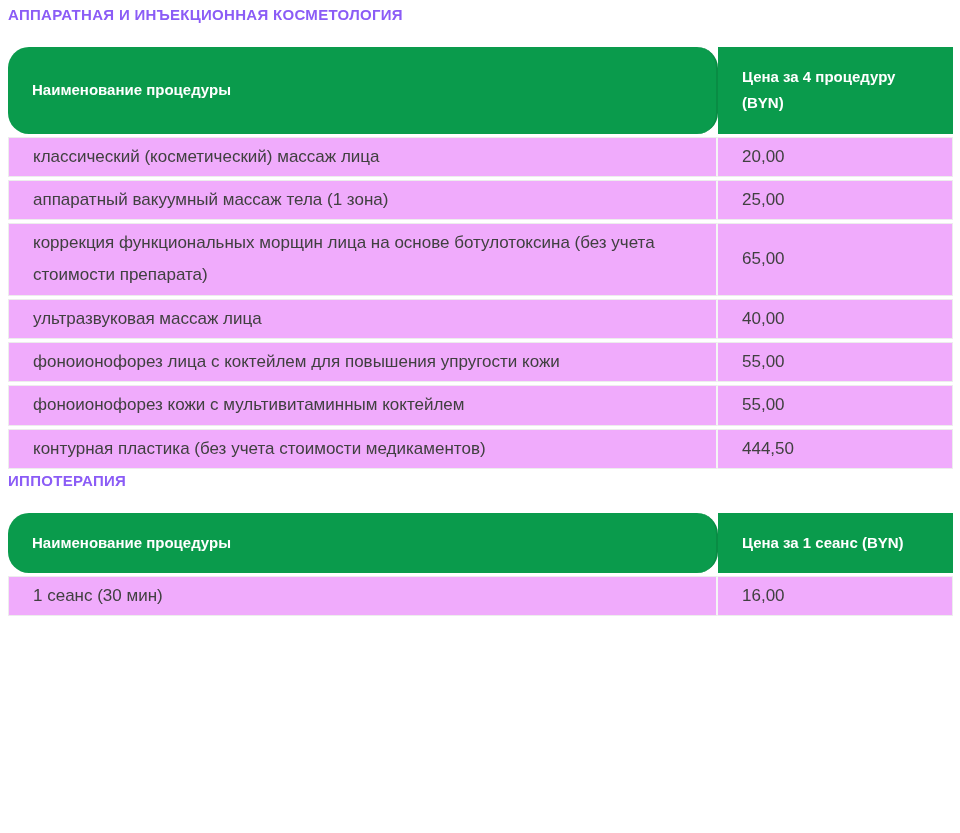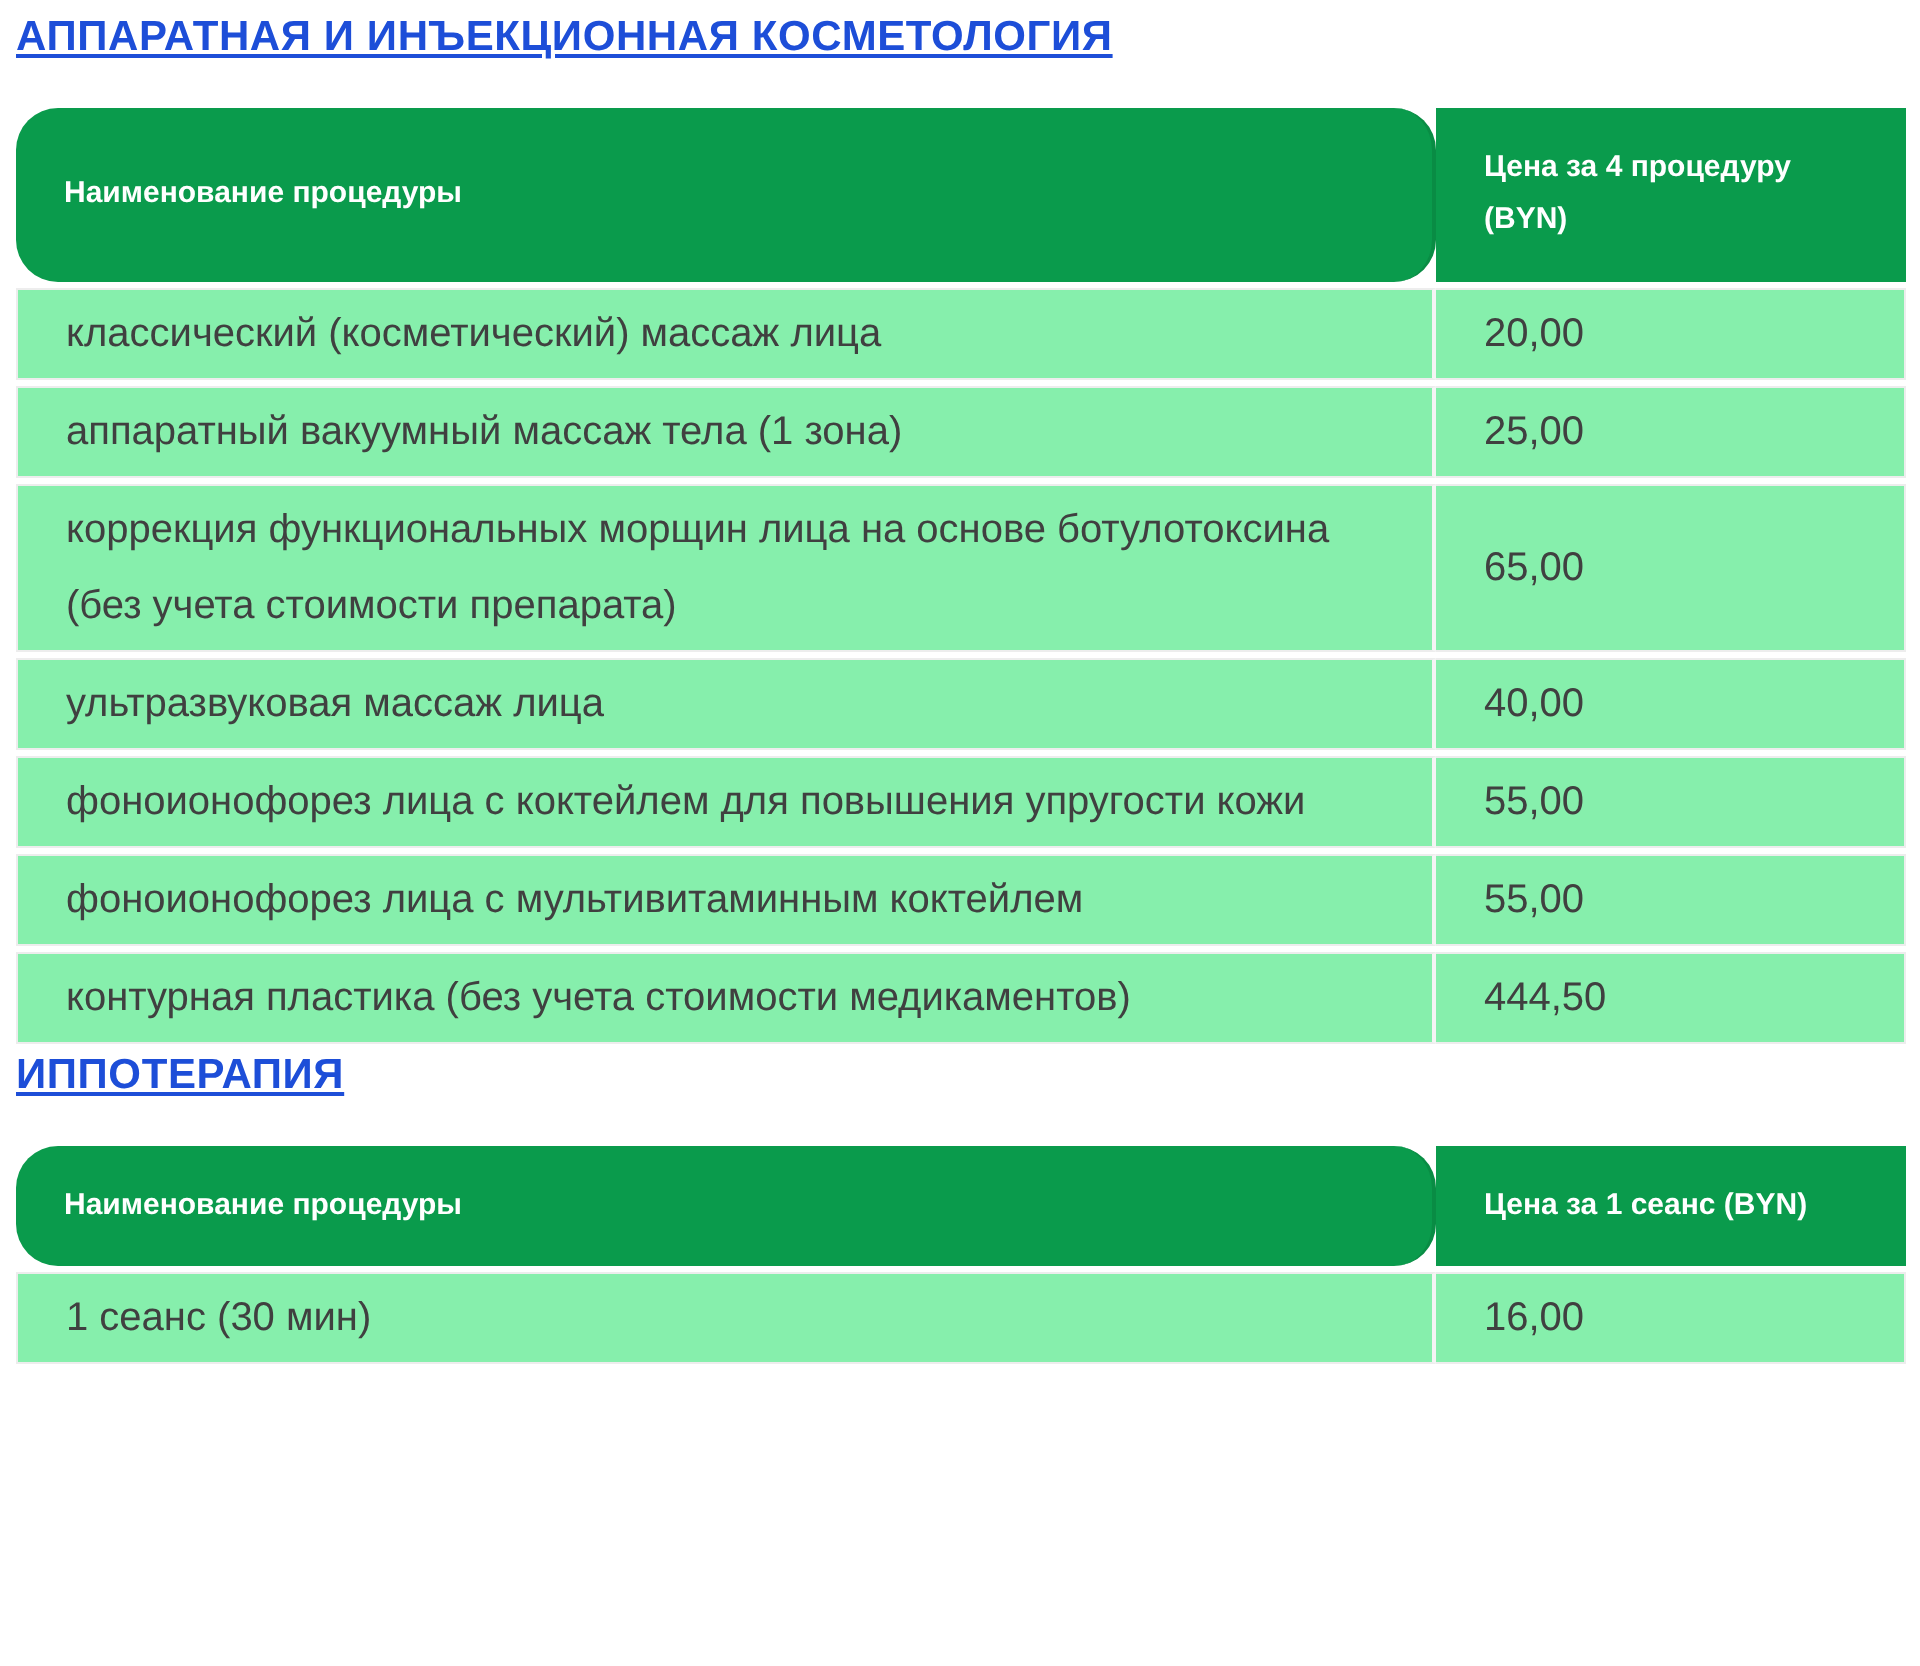--- a/index.html
+++ b/index.html
@@ -11,27 +11,26 @@
     width: 960px;
     height: 833px;
     overflow: hidden;
     font-family: "Liberation Sans", sans-serif;
   }
   .page {
     padding: 6px 7px 0 8px;
   }
   .price-section { margin: 0; }
   .section-title {
-    color: #1d4ed8;
-    font-size: 21px;
+    color: #8b5cf6;
+    font-size: 15px;
     font-weight: bold;
     letter-spacing: 0.3px;
     line-height: 1.2;
     margin: 0 0 20px 0;
-    text-decoration: underline;
   }
   .price-section + .price-section .section-title {
   }
   table.price-table {
     width: 100%;
     table-layout: fixed;
     border-collapse: separate;
     border-spacing: 0 3px;
   }
   table.price-table th {
@@ -43,23 +42,23 @@
     vertical-align: middle;
     line-height: 1.75;
     padding: 17px 24px;
   }
   table.price-table th:first-child {
     width: 660px;
     border-right: 2px solid #098c44;
     border-radius: 21px;
   }
   table.price-table td {
-    background: #86efac;
+    background: #f0abfc;
     color: #404040;
-    font-size: 20px;
+    font-size: 17px;
     vertical-align: middle;
     line-height: 1.9;
     padding: 3px 24px;
     border-top: 1px solid #ededed;
     border-bottom: 1px solid #ededed;
   }
   table.price-table td:first-child {
     border-left: 1px solid #ededed;
     border-right: 2px solid #f4f4f4;
   }
@@ -95,21 +94,21 @@
           </tr>
           <tr>
             <td>ультразвуковая массаж лица</td>
             <td>40,00</td>
           </tr>
           <tr>
             <td>фоноионофорез лица с коктейлем для повышения упругости кожи</td>
             <td>55,00</td>
           </tr>
           <tr>
-            <td>фоноионофорез лица с мультивитаминным коктейлем</td>
+            <td>фоноионофорез кожи с мультивитаминным коктейлем</td>
             <td>55,00</td>
           </tr>
           <tr>
             <td>контурная пластика (без учета стоимости медикаментов)</td>
             <td>444,50</td>
           </tr>
         </tbody>
       </table>
     </section>
     <section class="price-section">

